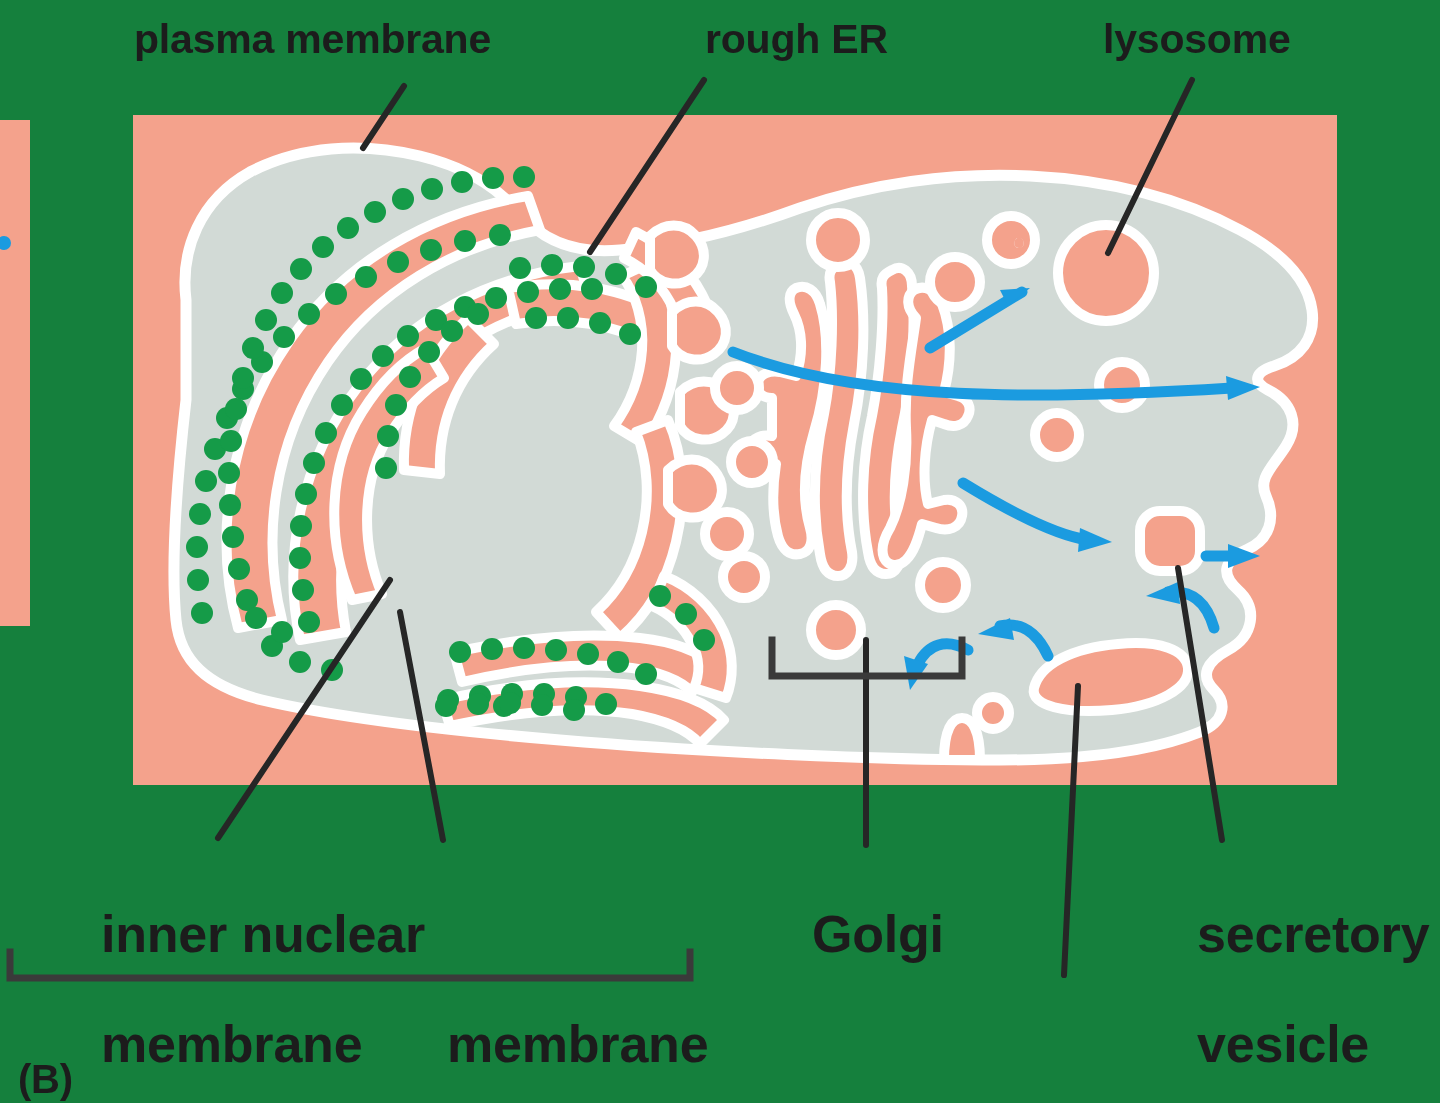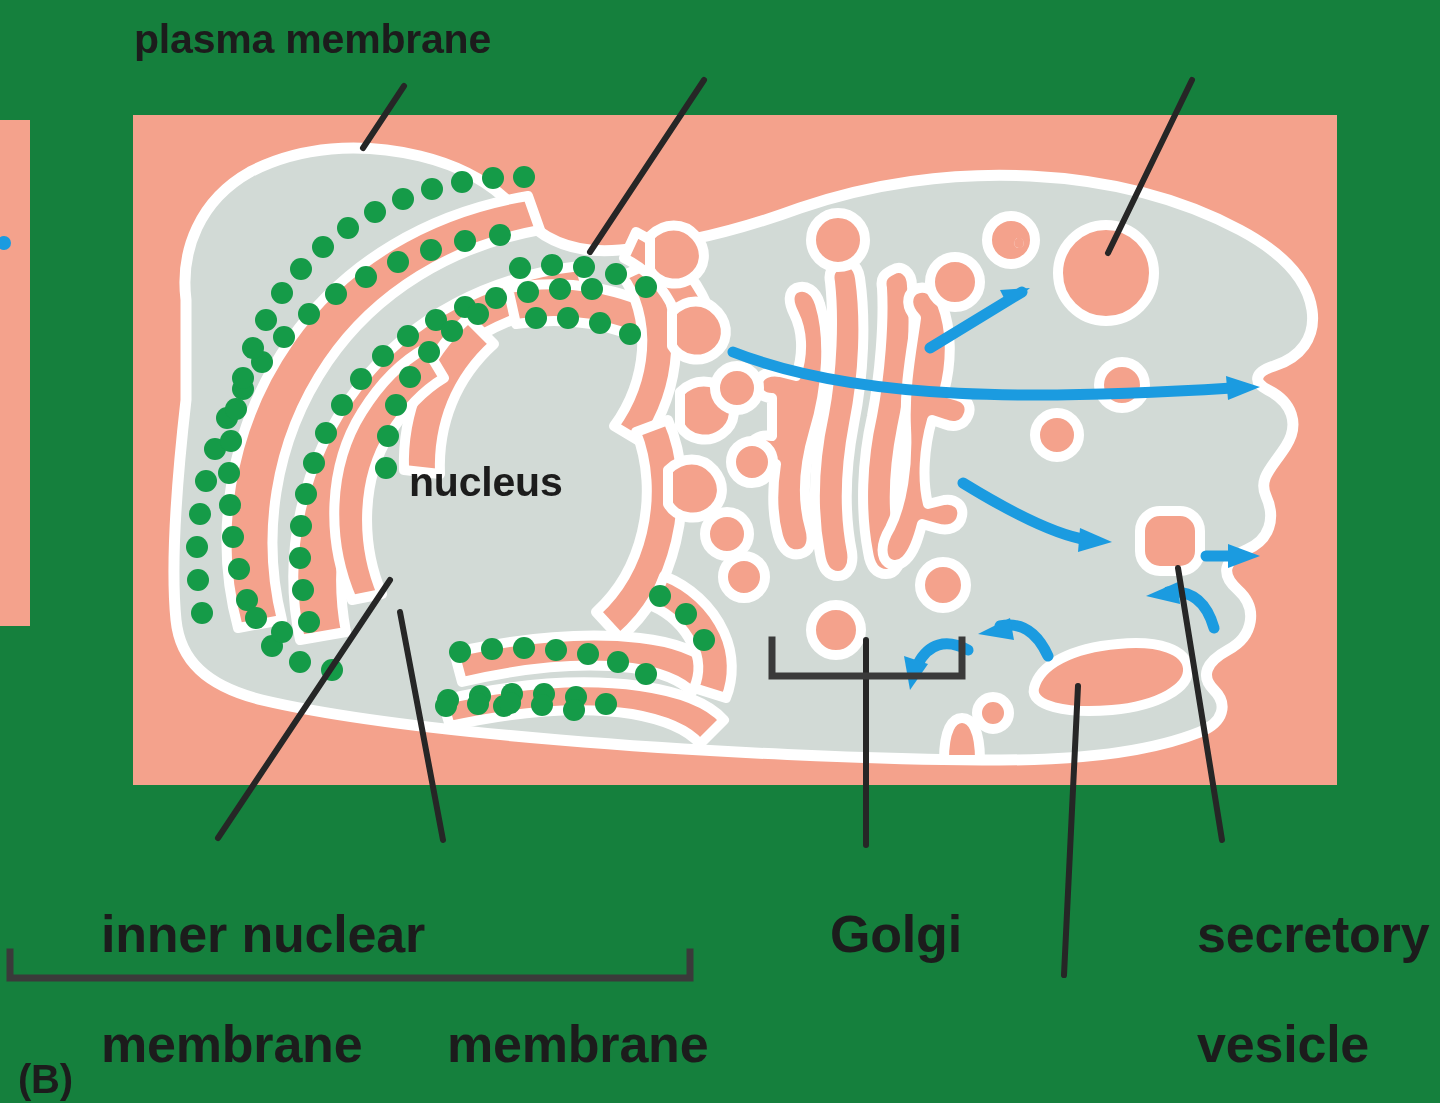--- a/index.html
+++ b/index.html
@@ -27,21 +27,21 @@
     font-family: "Liberation Sans", sans-serif;
     font-weight: bold;
     color: #1c1c1c;
     white-space: pre;
     line-height: 1.06;
     letter-spacing: -0.2px;
     -webkit-font-smoothing: antialiased;
   }
   .lbl.big { font-size: 41px; }
   .lbl.mid { font-size: 52px; }
-  .lbl.center { text-align: center; }
+  .lbl.center { }
   .lbl.panelid { font-size: 40px; }
 </style>
 </head>
 <body>
 
 <div id="figure">
 
   <svg width="1440" height="1103" viewBox="0 0 1440 1103">
     <defs>
       <clipPath id="cellClip">
@@ -406,23 +406,24 @@
     <g stroke="#3A3A3A" stroke-width="7" fill="none" stroke-linecap="square">
 
       <path d="M 772,640 L 772,676 L 962,676 L 962,640"></path>
 
       <path d="M 10,952 L 10,978 L 690,978 L 690,952"></path>
     </g>
   </svg>
 
   <div class="lbl big" style="left:134px; top:18px;">plasma membrane</div>
 
-
-
-  <div class="lbl big" style="left:409px; top:461px;">nucleus</div>
+  <div class="lbl big" style="left:705px; top:18px;">rough ER</div>
+
+  <div class="lbl big" style="left:1103px; top:18px;">lysosome</div>
+
 
   <div class="lbl mid" style="left:44px; top:852px;">
     <span>inner nuclear</span><br>
     <span>membrane</span>
   </div>
 
   <div class="lbl mid" style="left:390px; top:852px;">
     <br>
     <span>membrane</span>
   </div>

